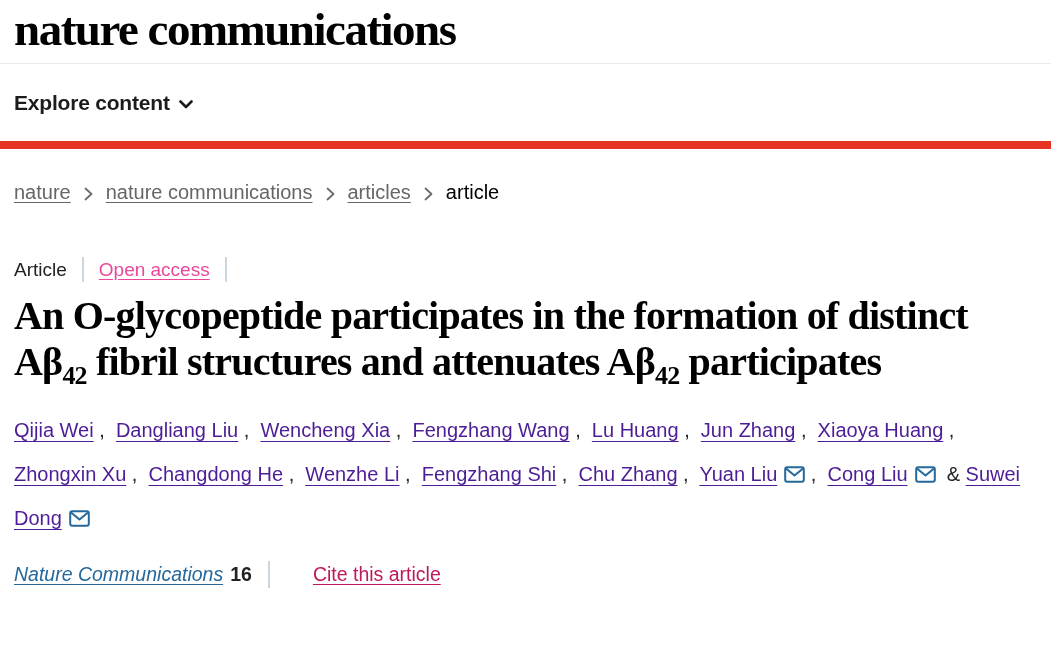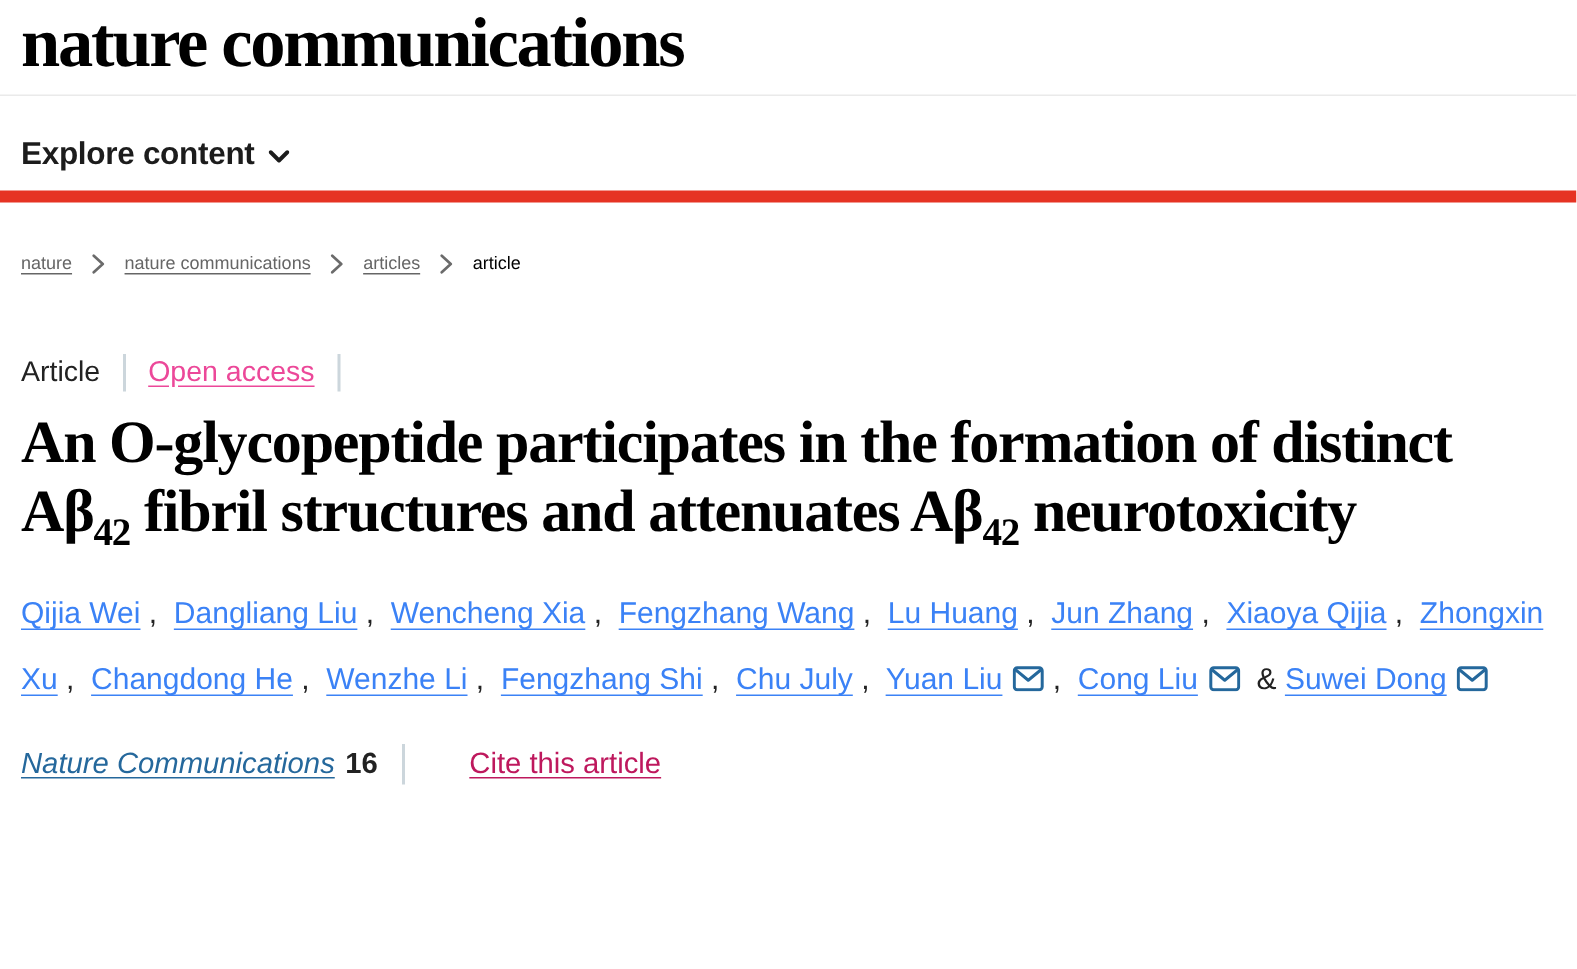--- a/index.html
+++ b/index.html
@@ -14,33 +14,33 @@
   .masthead { padding: 4px 14px 9px; border-bottom: 1px solid #eaeaea; }
   .logo {
     display: inline-block;
     font-family: "Liberation Serif", serif;
     font-weight: 700; font-size: 47px; line-height: 50px;
     letter-spacing: -1.5px; color: #000; cursor: pointer;
     text-decoration: none;
   }
 
   
-  .topnav { display: flex; align-items: center; gap: 46px; padding: 27px 14px 12px; }
+  .topnav { display: flex; align-items: center; gap: 46px; padding: 27px 14px 26px; }
   .nav-item {
     display: flex; align-items: center; gap: 9px;
     background: none; border: none; padding: 0; cursor: pointer;
     font-family: "Liberation Sans", sans-serif;
     font-weight: 700; font-size: 21px; color: #1c1c1c; letter-spacing: -0.2px;
   }
   .nav-item svg { margin-top: 3px; }
 
   .red-bar { height: 8px; background: #e63323; }
 
   
-  .breadcrumb { display: flex; align-items: center; gap: 13px; margin: 32px 14px 0; font-size: 12px; text-align: right; }
+  .breadcrumb { display: flex; align-items: center; gap: 13px; margin: 32px 14px 0; font-size: 20px; text-align: right; }
   .crumb-link { color: #666; text-decoration: underline; text-underline-offset: 3px; text-decoration-thickness: 1px; cursor: pointer; }
   .crumb-current { color: #000; }
   .crumb-sep { display: inline-flex; margin-top: 2px; }
 
   
   main { padding: 0 14px; }
   .meta-row { display: flex; align-items: center; margin-top: 53px; font-size: 19px; color: #222; }
   .vsep { width: 2px; height: 25px; background: #ccd6dc; margin: 0 15px; }
   .open-access { color: #ec4899; text-decoration: underline; text-underline-offset: 3px; cursor: pointer; }
 
@@ -48,21 +48,21 @@
   .title {
     margin: 11px 0 0; max-width: 995px;
     font-family: "Liberation Serif", serif;
     font-weight: 700; font-size: 40px; line-height: 1.15;
     letter-spacing: -0.8px; color: #000;
   }
   .title sub { font-size: 26px; line-height: 0; }
 
   
   .authors { margin-top: 23px; max-width: 1020px; font-size: 20px; line-height: 44px; color: #222; }
-  .author-link { color: #3b82f6; text-decoration: underline; text-underline-offset: 4px; text-decoration-thickness: 1px; cursor: pointer; white-space: normal; }
+  .author-link { color: #4c1d95; text-decoration: underline; text-underline-offset: 4px; text-decoration-thickness: 1px; cursor: pointer; white-space: normal; }
   .author-sep { color: #222; }
   .mail-btn { background: none; border: none; padding: 0; margin-left: 7px; cursor: pointer; vertical-align: -2px; }
 
   
   .citation { display: flex; align-items: center; margin-top: 21px; font-size: 19.5px; color: #222; }
   .journal-link { color: #25689c; font-style: italic; text-decoration: underline; text-underline-offset: 3px; cursor: pointer; }
   .volume { font-weight: 700; margin-left: 7px; }
   .vsep2 { width: 2px; height: 27px; background: #ccd6dc; margin: 0 16px; }
   .cite-link { color: #be185d; text-decoration: underline; text-underline-offset: 3px; cursor: pointer; margin-left: 27px; }
 </style>
@@ -123,49 +123,49 @@
   </div>
 
 <main>
   <div class="meta-row">
     <span>Article</span>
     <span class="vsep"></span>
     <a class="open-access">Open access</a>
     <span class="vsep"></span>
   </div>
 
-  <h1 class="title"><span>An O-glycopeptide participates in the formation of distinct Aβ</span><sub>42</sub><span> fibril structures and attenuates Aβ</span><sub>42</sub><span> neurotoxicity</span></h1>
+  <h1 class="title"><span>An O-glycopeptide participates in the formation of distinct Aβ</span><sub>42</sub><span> fibril structures and attenuates Aβ</span><sub>42</sub><span> participates</span></h1>
 
   <div class="authors">
     
     
   <span>
         <a class="author-link">Qijia Wei</a>
       </span><span class="author-sep">,&nbsp;</span><span>
         <a class="author-link">Dangliang Liu</a>
       </span><span class="author-sep">,&nbsp;</span><span>
         <a class="author-link">Wencheng Xia</a>
       </span><span class="author-sep">,&nbsp;</span><span>
         <a class="author-link">Fengzhang Wang</a>
       </span><span class="author-sep">,&nbsp;</span><span>
         <a class="author-link">Lu Huang</a>
       </span><span class="author-sep">,&nbsp;</span><span>
         <a class="author-link">Jun Zhang</a>
       </span><span class="author-sep">,&nbsp;</span><span>
-        <a class="author-link">Xiaoya Qijia</a>
+        <a class="author-link">Xiaoya Huang</a>
       </span><span class="author-sep">,&nbsp;</span><span>
         <a class="author-link">Zhongxin Xu</a>
       </span><span class="author-sep">,&nbsp;</span><span>
         <a class="author-link">Changdong He</a>
       </span><span class="author-sep">,&nbsp;</span><span>
         <a class="author-link">Wenzhe Li</a>
       </span><span class="author-sep">,&nbsp;</span><span>
         <a class="author-link">Fengzhang Shi</a>
       </span><span class="author-sep">,&nbsp;</span><span>
-        <a class="author-link">Chu July</a>
+        <a class="author-link">Chu Zhang</a>
       </span><span class="author-sep">,&nbsp;</span><span>
         <a class="author-link">Yuan Liu</a><button class="mail-btn">
           <svg width="21" height="17" viewBox="0 0 21 17" fill="none">
             <rect x="1.2" y="1.2" width="18.6" height="14.6" rx="2" stroke="#25689c" stroke-width="2"></rect>
             <path d="M2 2.5 L10.5 9.5 L19 2.5" stroke="#25689c" stroke-width="2" stroke-linejoin="round"></path>
           </svg>
         </button>
       </span><span class="author-sep">,&nbsp;</span><span>
         <a class="author-link">Cong Liu</a><button class="mail-btn">
           <svg width="21" height="17" viewBox="0 0 21 17" fill="none">

